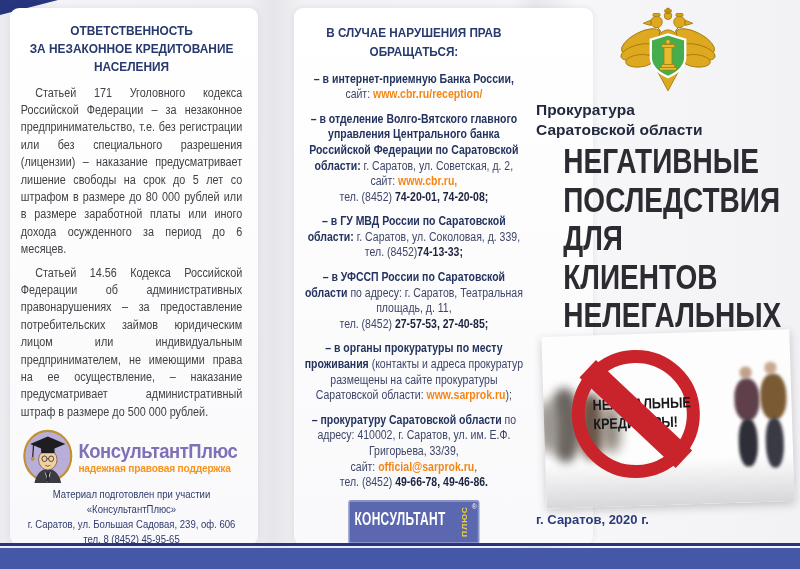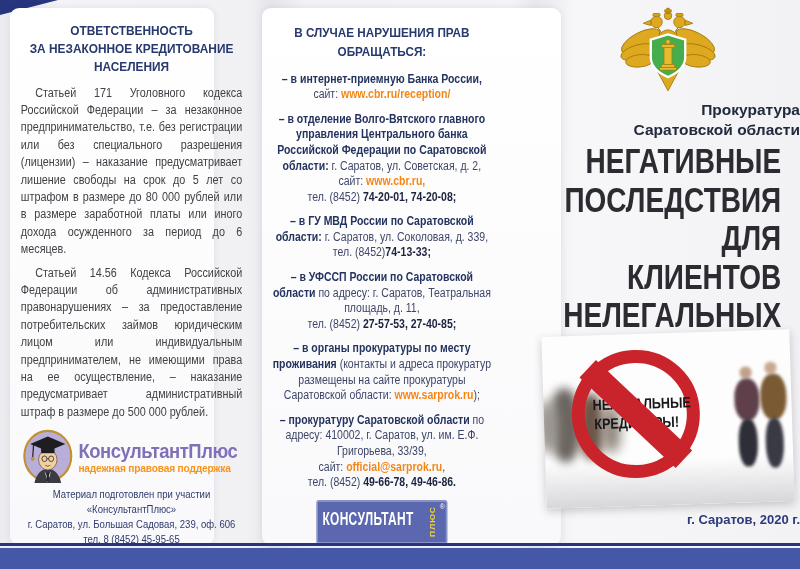--- a/index.html
+++ b/index.html
@@ -13,22 +13,22 @@
   
   .corner{position:absolute;left:0;top:0;width:0;height:0;
     border-top:15px solid #26357e;border-right:58px solid transparent;}
   
   .band-line{position:absolute;left:0;right:0;bottom:23px;height:3px;background:#26357e;}
   .band{position:absolute;left:0;right:0;bottom:0;height:21px;background:#4557a7;}
 
   
   .panel{position:absolute;top:8px;height:537px;background:linear-gradient(180deg,#ffffff,#f9f9fb);
     border-radius:9px;box-shadow:0 0 7px rgba(40,50,90,0.10);}
-  .left{left:10px;width:204px;}
-  .mid{left:262px;width:299px;}
+  .left{left:10px;width:248px;}
+  .mid{left:294px;width:299px;}
 
   
   .ltext{width:258px;transform:scaleX(0.9);transform-origin:0 0;padding:10px 0 0 12px;box-sizing:border-box;}
   .lhead{font-size:13.2px;font-weight:bold;color:#283a6d;text-align:center;line-height:1.38;margin:4px 0 8px 0;}
   .lpara{font-size:12px;line-height:1.45;color:#414147;text-align:justify;text-indent:16px;margin:0 0 6px 0;}
   .cplus{display:flex;align-items:center;gap:6px;margin:8px 0 4px 2px;}
   .cplus-name{font-size:20.5px;font-weight:bold;color:#8070b8;letter-spacing:-0.5px;}
   .cplus-tag{font-size:11.3px;font-weight:bold;color:#f7941e;margin-top:-1px;letter-spacing:-0.2px;}
   .lfooter{margin-top:4px;text-align:center;color:#2e3a6e;font-size:10.6px;line-height:1.4;}
   .lfooter div{white-space:nowrap;}
@@ -45,21 +45,21 @@
     border:2px solid #8a93c6;border-radius:3px;text-align:left;}
   .kword{position:absolute;left:5px;top:7px;font-size:17.5px;font-weight:bold;color:#ffffff;
     letter-spacing:0.5px;transform:scaleX(0.78);transform-origin:0 50%;white-space:nowrap;}
   .kplus{position:absolute;right:10px;top:4px;font-size:8.5px;font-weight:bold;color:#f0d23c;
     writing-mode:vertical-rl;transform:rotate(180deg);letter-spacing:1px;}
   .kreg{position:absolute;right:1px;top:0;font-size:8px;color:#ffffff;}
   .kstrip{width:146px;margin:0 auto;background:#eceef5;border:1px solid #c9cde0;border-top:none;
     font-size:6.6px;font-weight:bold;color:#c9242b;letter-spacing:1.6px;padding:2px 0;}
 
   
-  .right-col{position:absolute;left:536px;top:0;width:264px;height:543px;text-align:right;}
+  .right-col{position:absolute;left:536px;top:0;width:264px;height:543px;text-align:left;}
   .emblem{display:block;margin:6px auto 0 auto;}
   .org{font-size:15.5px;font-weight:bold;color:#222a3e;line-height:1.3;margin-top:2px;}
   .title-wrap{margin-top:2px;}
   .cover-title{display:inline-block;font-size:35px;font-weight:bold;color:#2b2b31;line-height:1.1;
     transform:scaleX(0.8);letter-spacing:0;}
   .photo{position:absolute;left:8px;top:333px;width:248px;height:172px;background:#fdfdfd;
     transform:rotate(-1.8deg);box-shadow:0 3px 8px rgba(50,50,70,0.25);overflow:hidden;}
   .photo .floor{position:absolute;left:0;right:0;bottom:0;height:46px;
     background:linear-gradient(180deg,rgba(210,210,214,0),#d7d7da);}
   .blob{position:absolute;border-radius:45%;}

